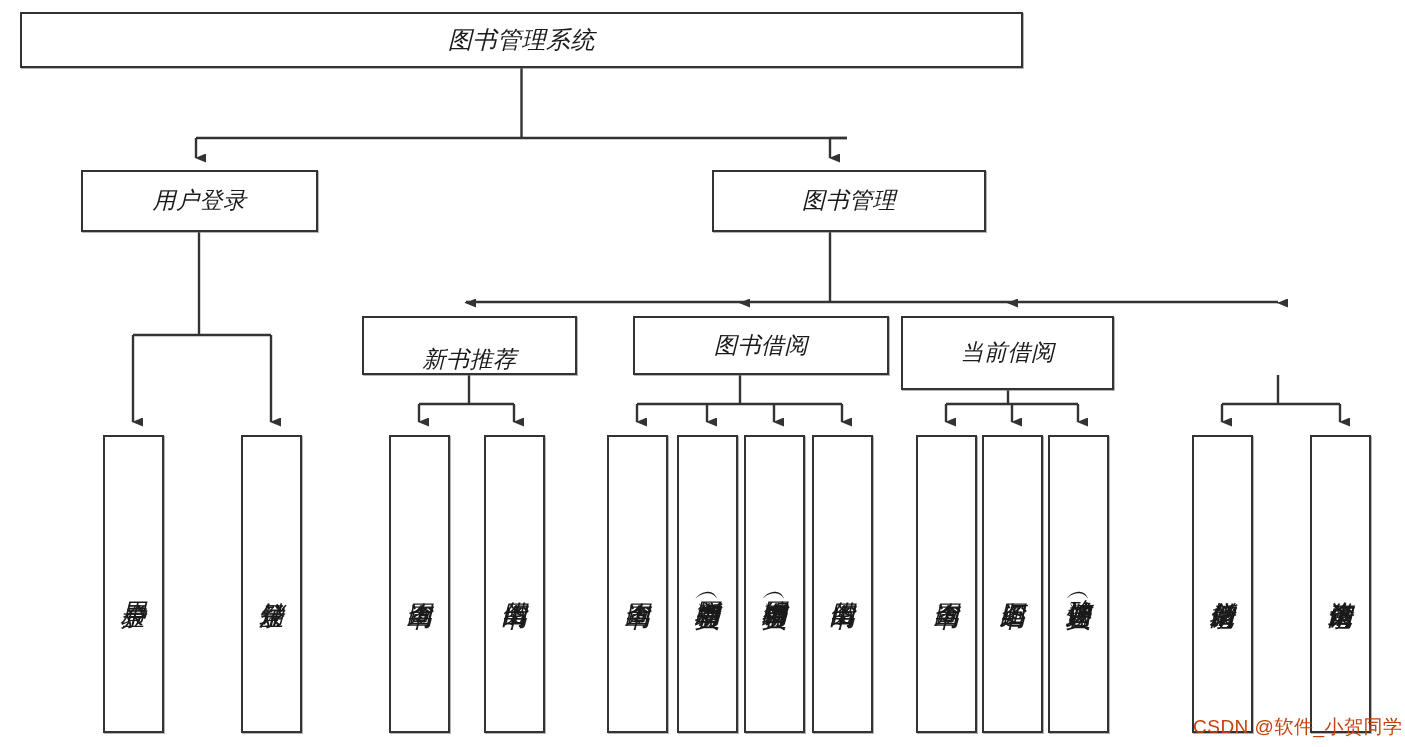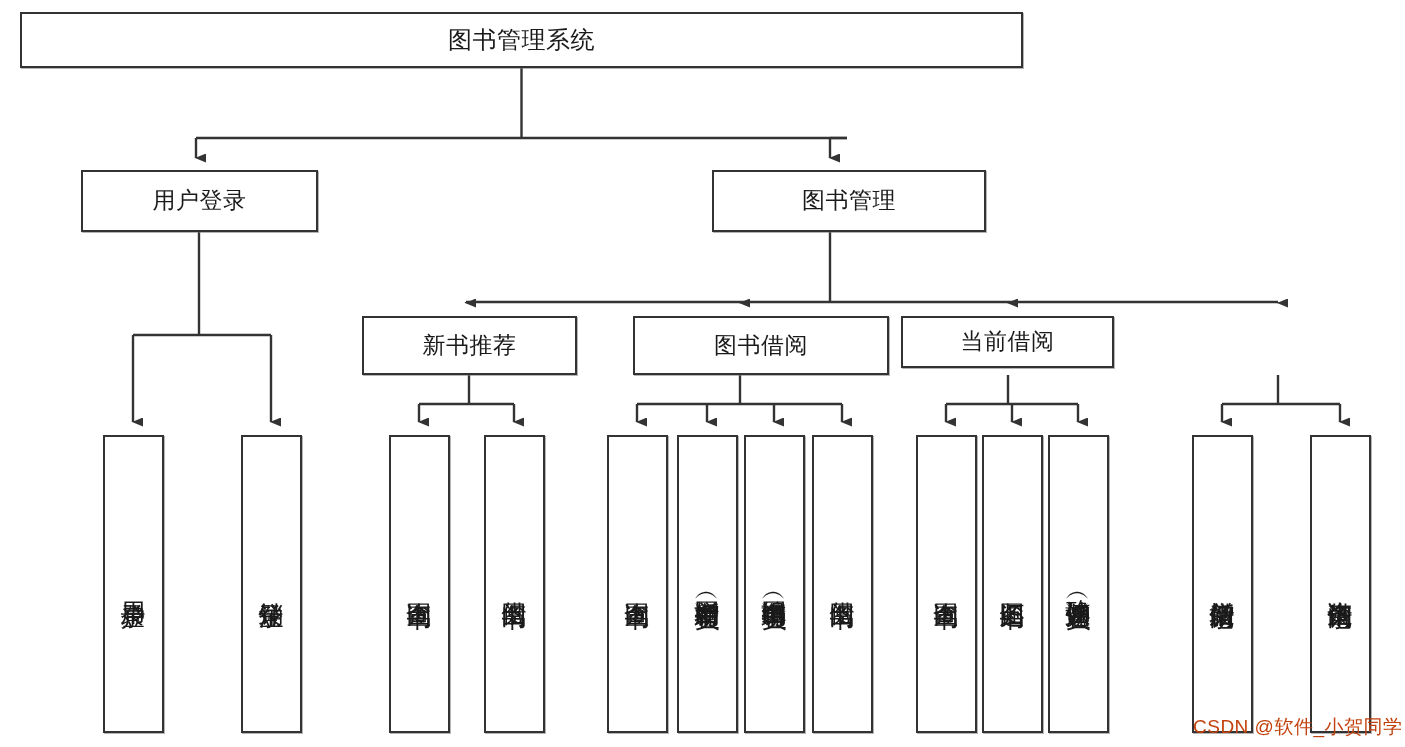--- a/index.html
+++ b/index.html
@@ -36,20 +36,21 @@
     align-items: center;
     justify-content: center;
     color: #1a1a1a;
     z-index: 2;
   }
   .node .label {
     display: block;
     text-align: center;
     line-height: 1.18;
     white-space: nowrap;
+    font-style: italic;
   }
   
   .node.horiz .label {
     font-size: 23px;
     letter-spacing: 0.5px;
   }
   .node.lvl1 .label { font-size: 24px; }
   
   .node.vert {
     align-items: center;
@@ -135,27 +136,27 @@
     <span class="label">图书管理系统</span>
   </div>
 
   <div class="node horiz" style="left:81px; top:170px; width:237px; height:62px;">
     <span class="label">用户登录</span>
   </div>
   <div class="node horiz" style="left:712px; top:170px; width:274px; height:62px;">
     <span class="label">图书管理</span>
   </div>
 
-  <div class="node horiz" style="left:362px; top:316px; width:215px; height:59px;">
+  <div class="node horiz" style="left:362px; top:316px; width:215px; height:59px;align-items:flex-end;">
     <span class="label">新书推荐</span>
   </div>
   <div class="node horiz" style="left:633px; top:316px; width:256px; height:59px;">
     <span class="label">图书借阅</span>
   </div>
-  <div class="node horiz" style="left:901px; top:316px; width:213px; height:52px;">
+  <div class="node horiz" style="left:901px; top:316px; width:213px; height:74px;">
     <span class="label">当前借阅</span>
   </div>
 
   <div class="node vert" style="left:103px; top:435px; width:61px; height:298px;">
     <span class="label">用户登录</span>
   </div>
   <div class="node vert" style="left:241px; top:435px; width:61px; height:298px;">
     <span class="label">注销登录</span>
   </div>
 

